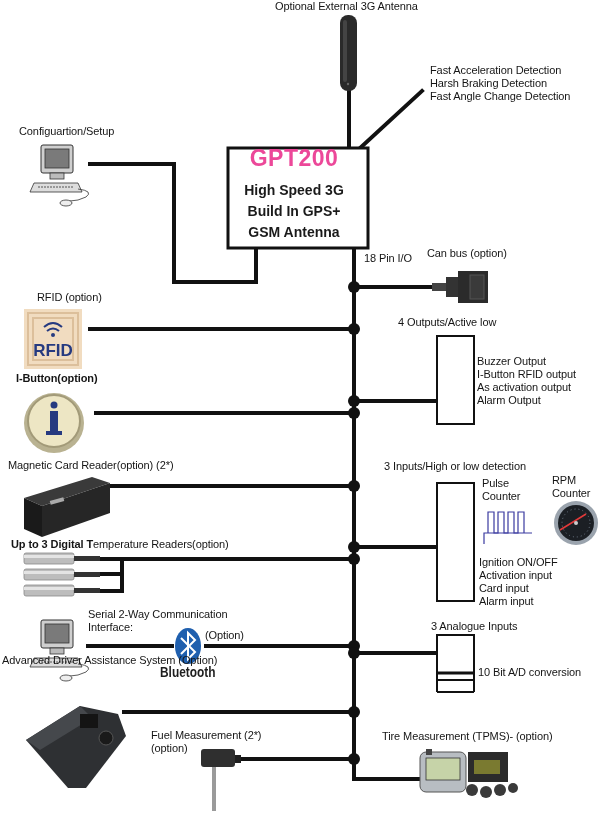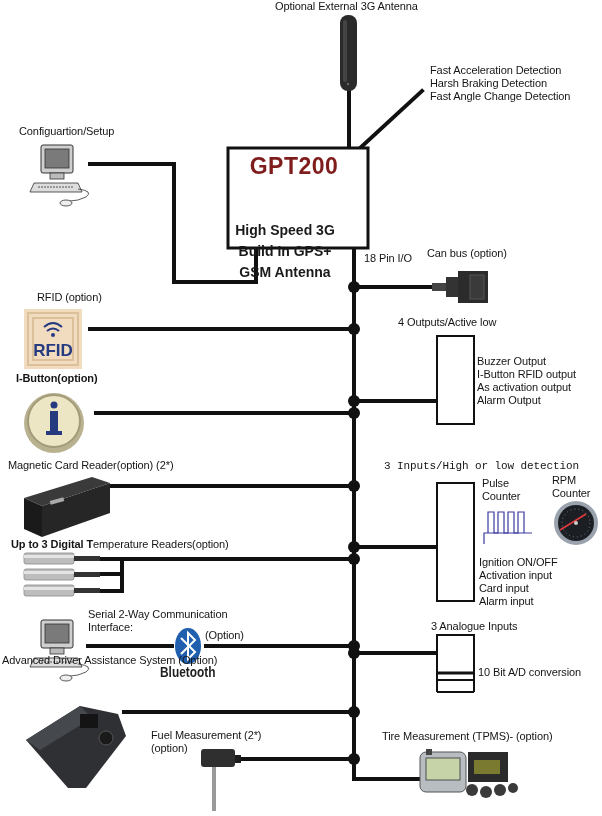--- a/index.html
+++ b/index.html
@@ -1,24 +1,24 @@
 <!DOCTYPE html>
 <html><head>
 <meta charset="utf-8">
 <style>
   html, body { margin:0; padding:0; background:#ffffff; }
   body { width:602px; height:816px; position:relative; overflow:hidden;
          font-family:"Liberation Sans", sans-serif; color:#111; }
   svg { position:absolute; left:0; top:0; }
   .lbl { position:absolute; font-size:11px; line-height:13px; white-space:nowrap; color:#151515; letter-spacing:-0.1px; }
   .ml { white-space:pre; }
-  .title-red { position:absolute; left:230px; top:154px; width:128px; text-align:center;
-               color:#7f1d1d; font-weight:bold; font-size:23px; line-height:24px; letter-spacing:0.5px; }
-  .device-desc { position:absolute; left:221px; top:180px; width:128px; text-align:center;
-                 font-weight:bold; font-size:14px; line-height:21px; color:#1a1a1a; white-space:pre;margin-top:40px; }
+  .title-red { position:absolute; left:230px; top:146px; width:128px; text-align:center;
+               color:#ec4899; font-weight:bold; font-size:23px; line-height:24px; letter-spacing:0.5px; }
+  .device-desc { position:absolute; left:230px; top:180px; width:128px; text-align:center;
+                 font-weight:bold; font-size:14px; line-height:21px; color:#1a1a1a; white-space:pre; }
   .bt-word { position:absolute; left:160px; top:664px; font-weight:bold; font-size:14px; color:#1f1f1f;
              font-family:"Liberation Sans", sans-serif; transform:scaleX(0.85); transform-origin:left; }
   .bold-lbl { font-weight:bold; }
 </style>
 </head>
 <body>
 
 <svg width="602" height="816" viewBox="0 0 602 816">
   <g stroke="#111" stroke-width="4" fill="none" stroke-linecap="square">
 
@@ -222,21 +222,21 @@
 <div class="lbl" style="left:16px;top:372px;font-weight:bold;">I-Button(option)</div>
 
 <div class="lbl" style="left:398px;top:316px;">4 Outputs/Active low</div>
 <div class="lbl ml" style="left:477px;top:355px;line-height:13px;">Buzzer Output
 I-Button RFID output
 As activation output
 Alarm Output</div>
 
 <div class="lbl" style="left:8px;top:459px;">Magnetic Card Reader(option) (2*)</div>
 
-<div class="lbl" style="left:384px;top:460px;font-family:Liberation Mono, monospace;">3 Inputs/High or low detection</div>
+<div class="lbl" style="left:384px;top:460px;">3 Inputs/High or low detection</div>
 <div class="lbl ml" style="left:482px;top:477px;line-height:13px;">Pulse
 Counter</div>
 <div class="lbl ml" style="left:552px;top:474px;line-height:13px;">RPM
 Counter</div>
 <div class="lbl ml" style="left:479px;top:556px;line-height:13px;">Ignition ON/OFF
 Activation input
 Card input
 Alarm input</div>
 
 <div class="lbl" style="left:11px;top:538px;"><span class="bold-lbl">Up to 3 Digital T</span><span>emperature Readers(option)</span></div>

